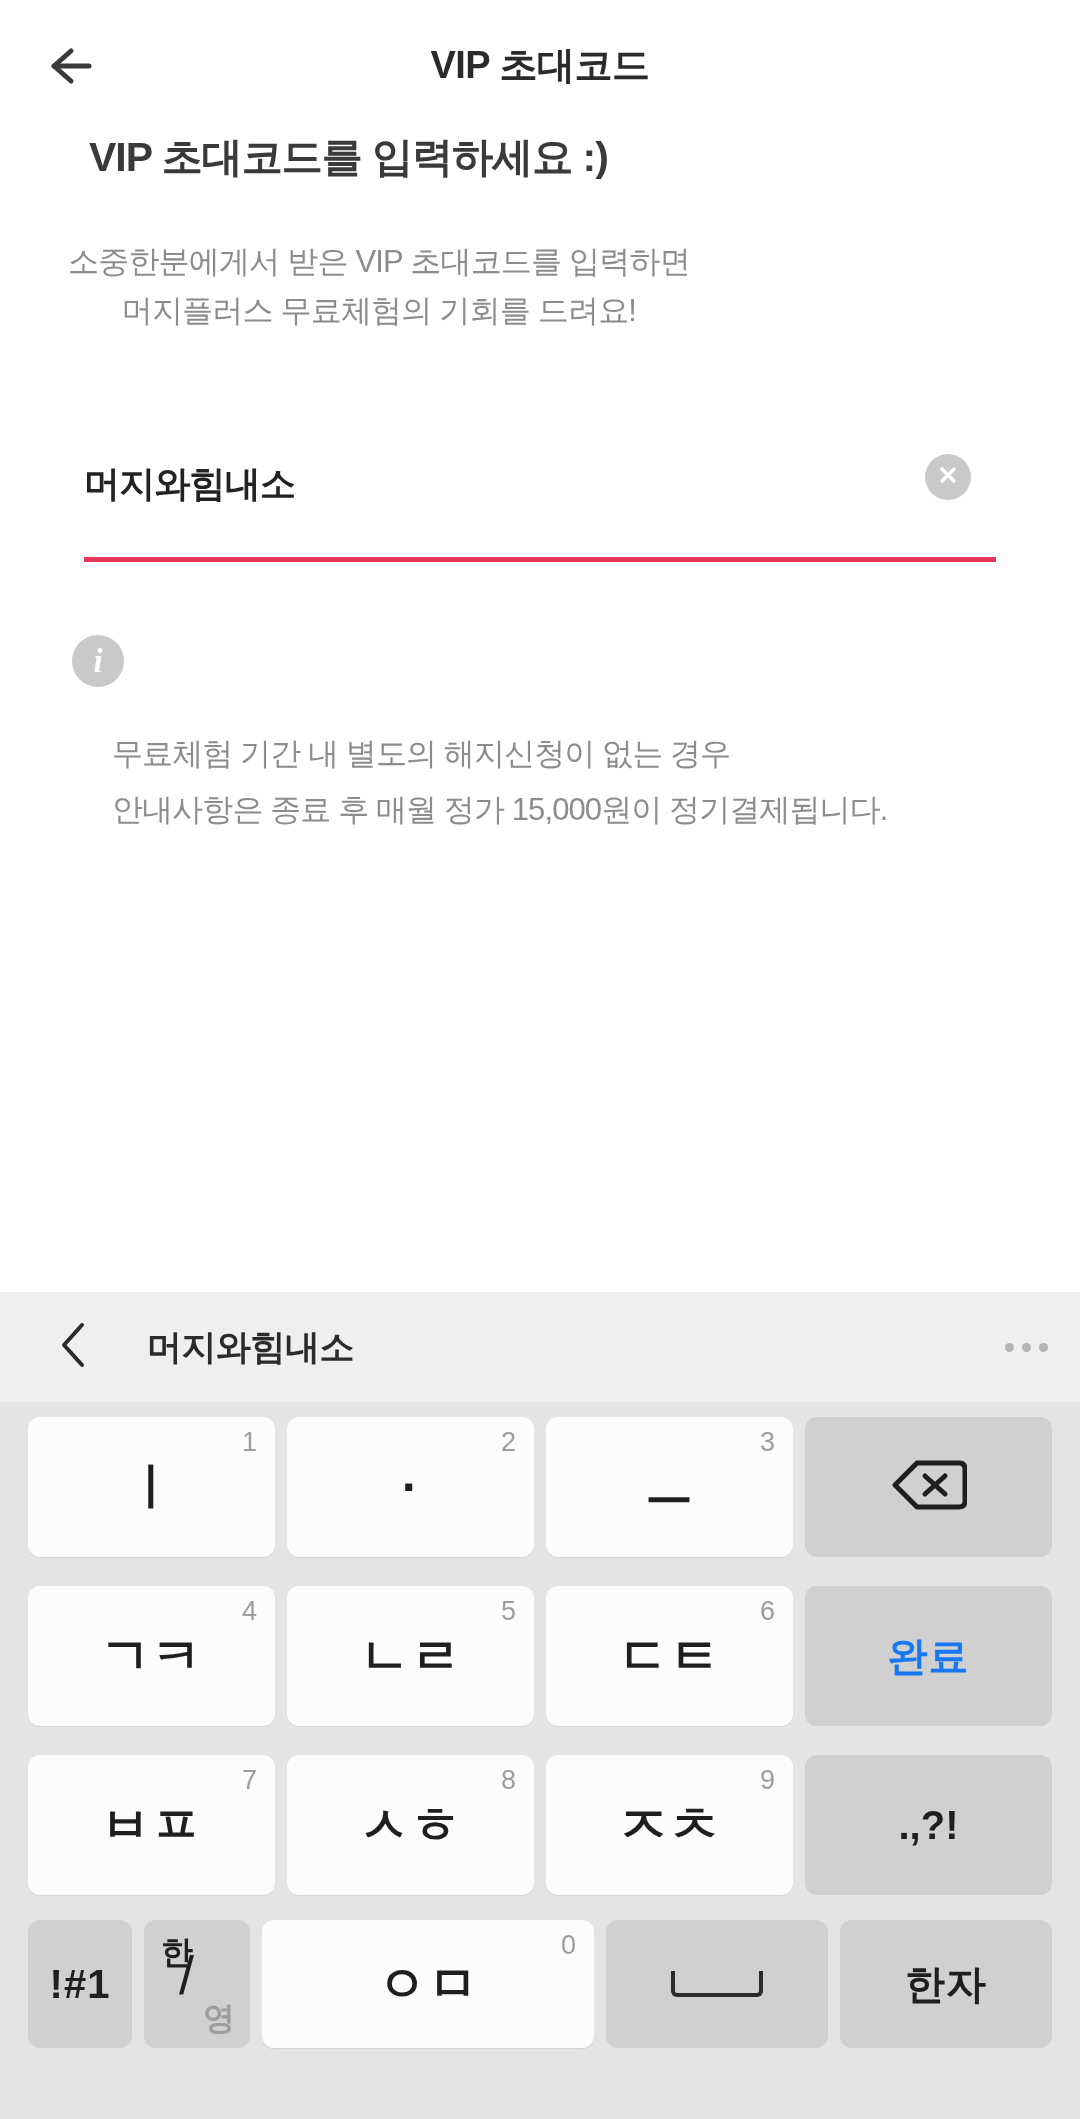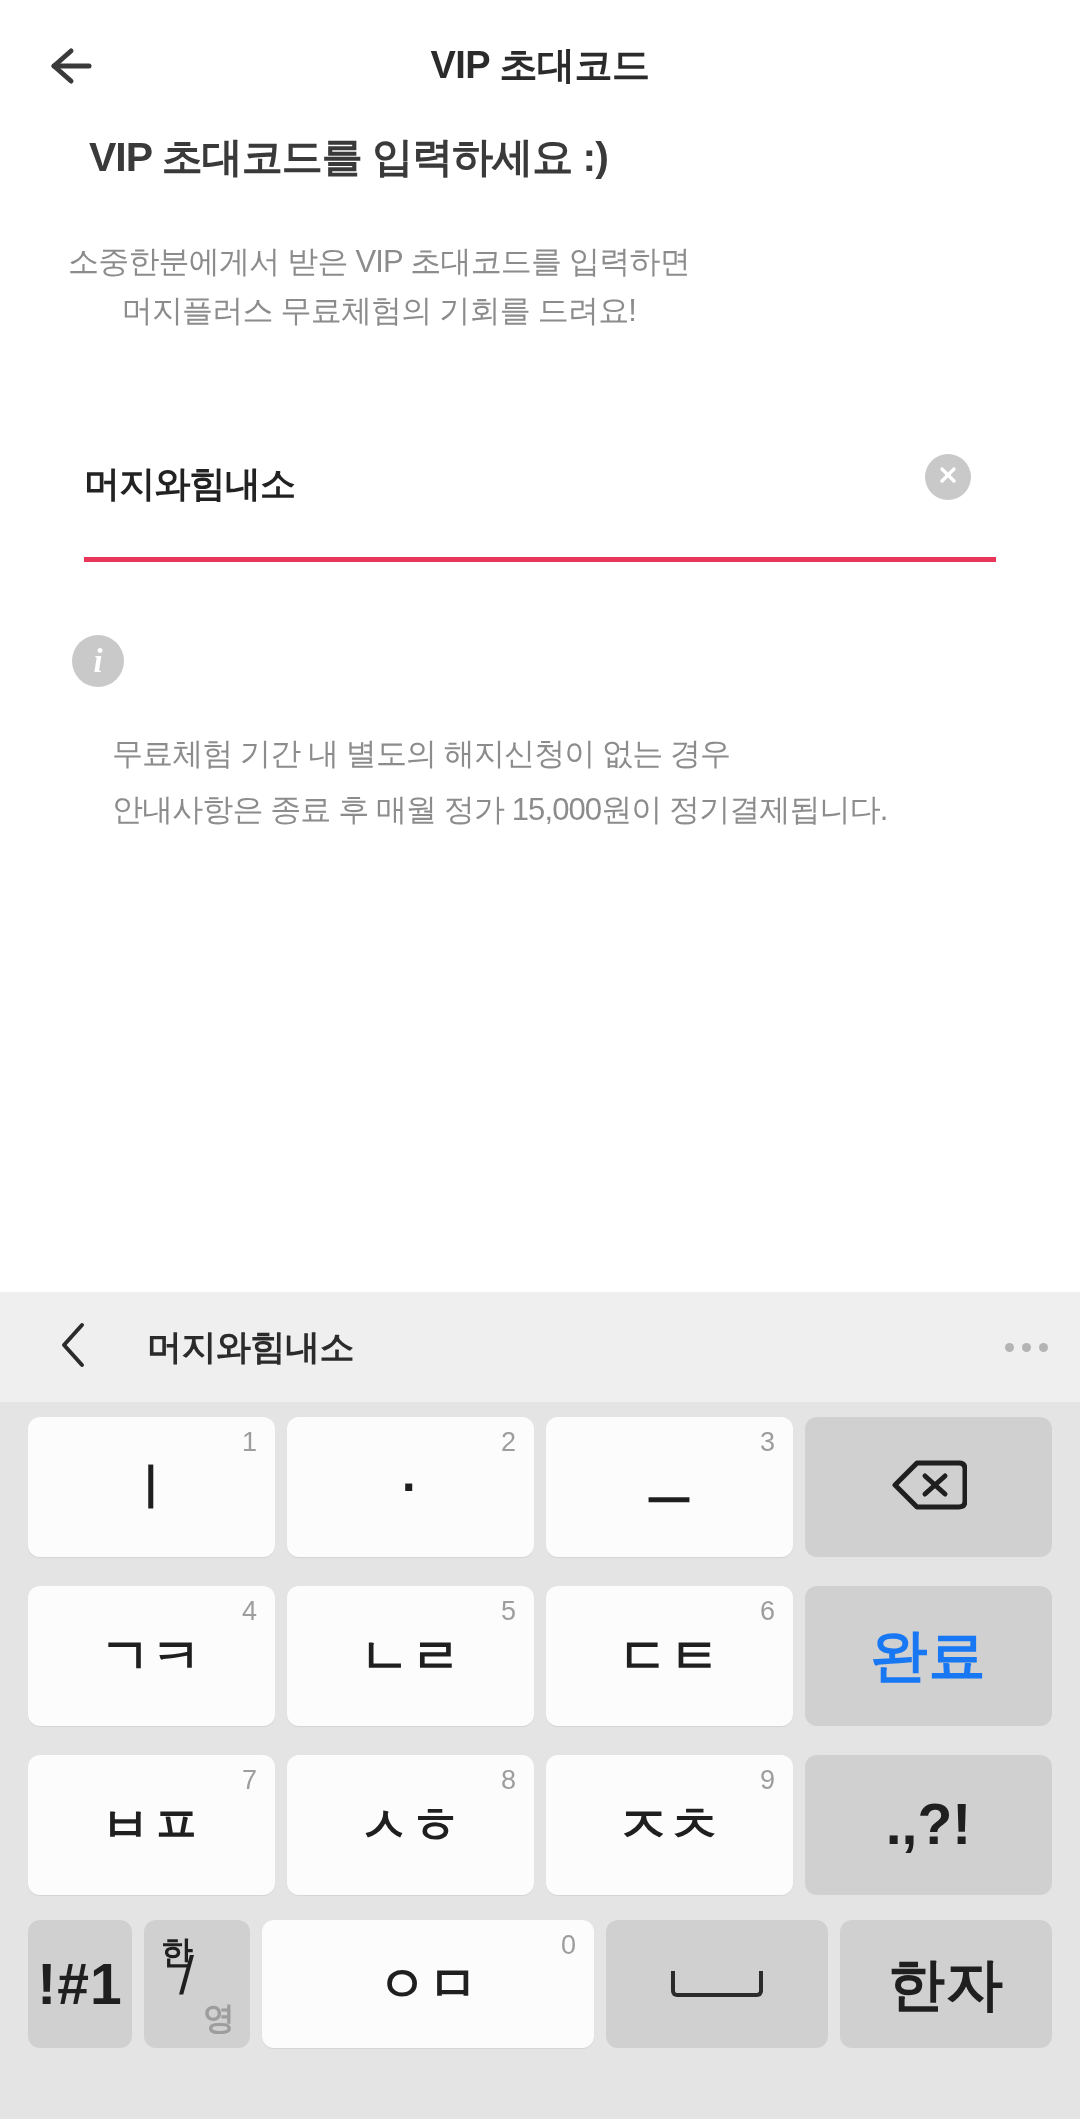--- a/index.html
+++ b/index.html
@@ -206,21 +206,21 @@
     background: #d0d0d0;
     flex: 1 1 0;
   }
   .key-main {
     font-size: 50px;
     font-weight: bold;
     color: #1f1f1f;
     letter-spacing: 1px;
     line-height: 1;
   }
-  .key.func .key-main { font-size: 57px; }
+  .key.func .key-main { font-size: 40px; }
   .key-num {
     position: absolute;
     top: 12px; right: 18px;
     font-size: 27px;
     color: #9d9d9d;
     font-weight: normal;
     line-height: 1;
   }
   .key-done .key-main {
     color: #1877f2;

